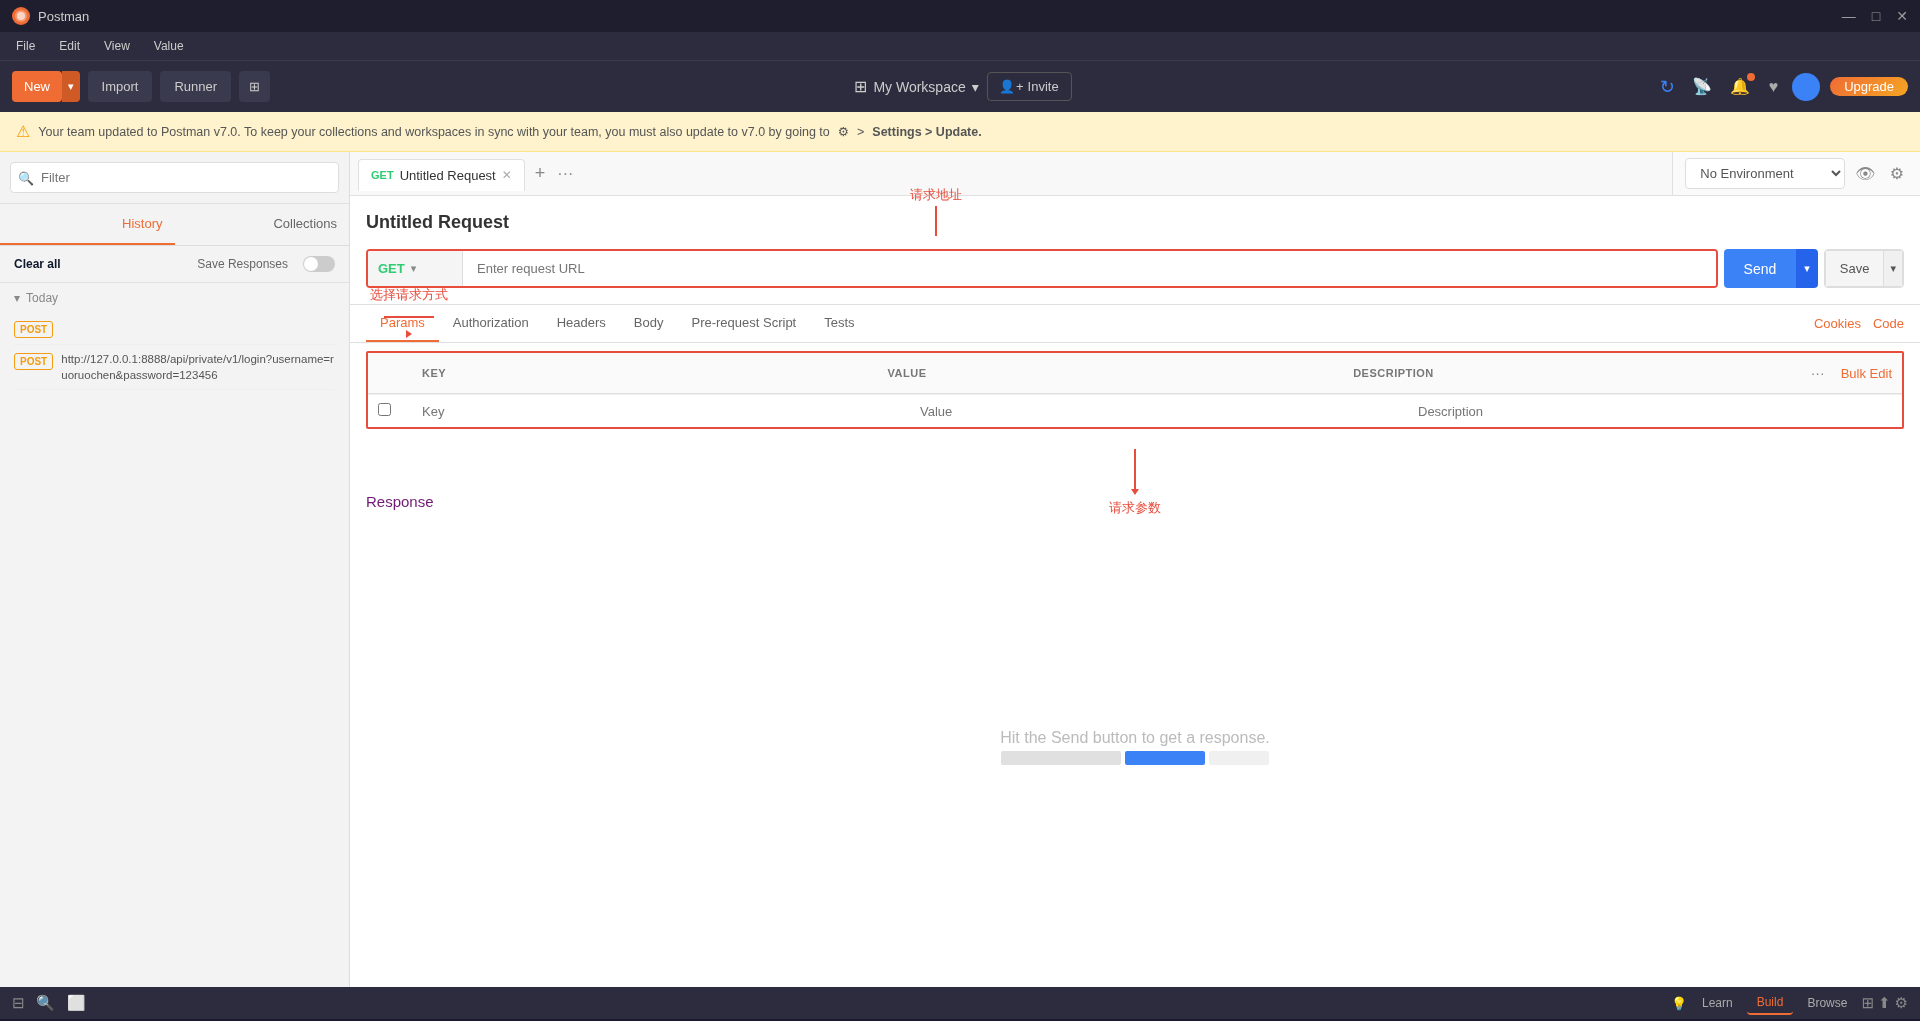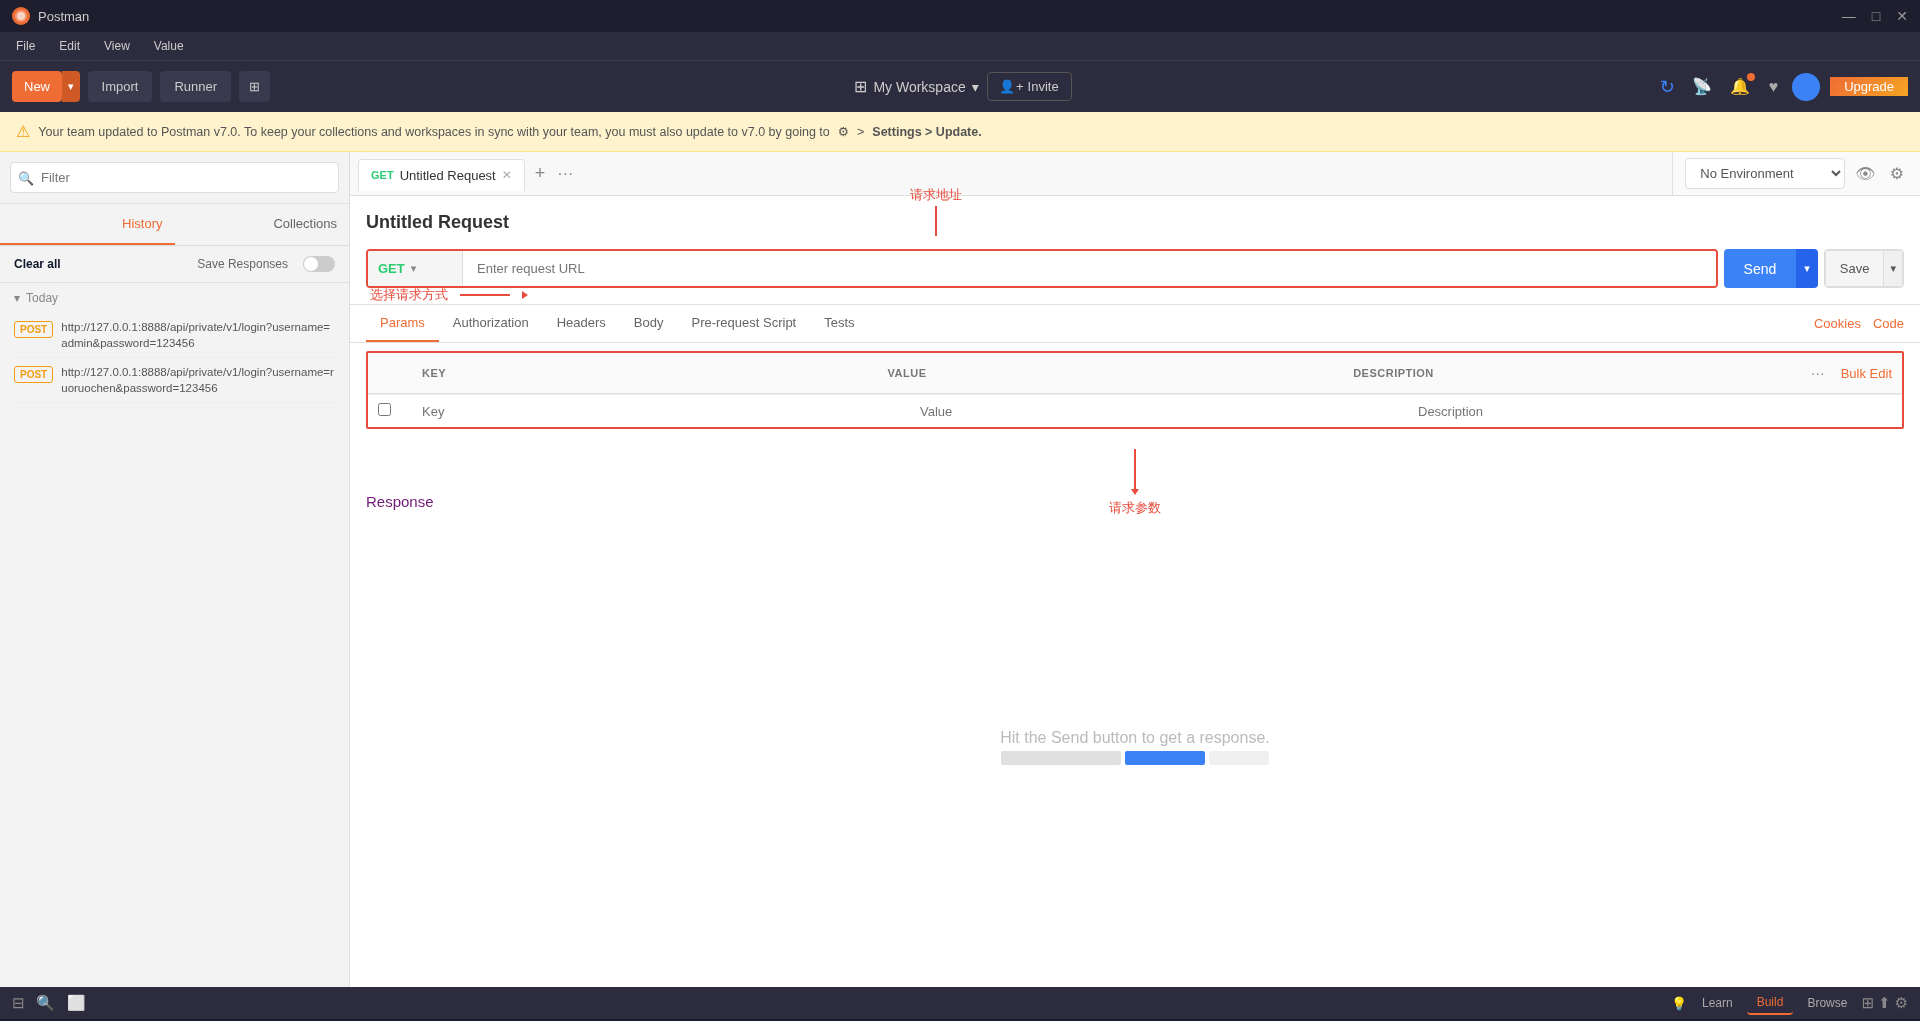--- a/index.html
+++ b/index.html
@@ -125,21 +125,21 @@
       top: 0; right: 0;
       width: 8px; height: 8px;
       background: #ef6c35;
       border-radius: 50%;
       font-size: 8px;
     }
     .upgrade-btn {
       background: linear-gradient(135deg, #ef6c35, #f5a623);
       color: white;
       border: none;
-      border-radius: 0;
+      border-radius: 12px;
       padding: 2px 14px;
       cursor: pointer;
       font-size: 13px;
       font-weight: 500;
     }
     .avatar-btn {
       width: 28px; height: 28px;
       background: #3b82f6;
       border-radius: 50%;
       border: none;
@@ -685,21 +685,20 @@
       </div>
     </div>
 
     <div class="history-section">
       <div class="today-header">
         <span>▾</span>
         <span>Today</span>
       </div>
       <div class="history-item">
         <span class="method-badge method-post">POST</span>
-        <span class="history-url">http://127.0.0.1:8888/api/private/v1/login?username=admin&amp;password=123456</span>
       </div>
       <div class="history-item">
         <span class="method-badge method-post">POST</span>
         <span class="history-url">http://127.0.0.1:8888/api/private/v1/login?username=ruoruochen&amp;password=123456</span>
       </div>
     </div>
   </div>
 
   <div class="content-area">
 
@@ -723,21 +722,21 @@
     </div>
 
     <div class="request-area" style="position:relative;">
       <div class="request-title">Untitled Request</div>
 
       <div style="position:absolute; top:-10px; left:560px; color:#e74c3c; font-size:13px; pointer-events:none;">
         <div style="color:#e74c3c; font-weight:500; margin-bottom:2px; text-align:right;">请求地址</div>
         <div style="width:2px; height:30px; background:#e74c3c; margin:0 auto;"></div>
       </div>
 
-      <div style="position:absolute; top:90px; left:20px; color:#e74c3c; font-size:13px; pointer-events:none; display:flex; align-items:center; gap:12px;">
+      <div style="position:absolute; top:90px; left:20px; color:#e74c3c; font-size:13px; pointer-events:none; display:flex; align-items:center; gap:12px;flex-direction:column;">
         <div style="color:#e74c3c; font-weight:500;">选择请求方式</div>
         <div style="width:50px; height:2px; background:#e74c3c;"></div>
         <div style="width:0; height:0; border-top:4px solid transparent; border-bottom:4px solid transparent; border-left:6px solid #e74c3c;"></div>
       </div>
 
       <div class="url-bar-wrapper">
         <div class="url-bar-inner">
           <div style="display:flex; align-items:center; padding:0 10px; background:#f5f5f5; border-right:1px solid #ddd; min-width:95px; cursor:pointer;">
             <span style="color:#2ecc71; font-weight:bold; font-size:13px;">GET</span>
             <span style="margin-left:6px; color:#888; font-size:11px;">▾</span>

